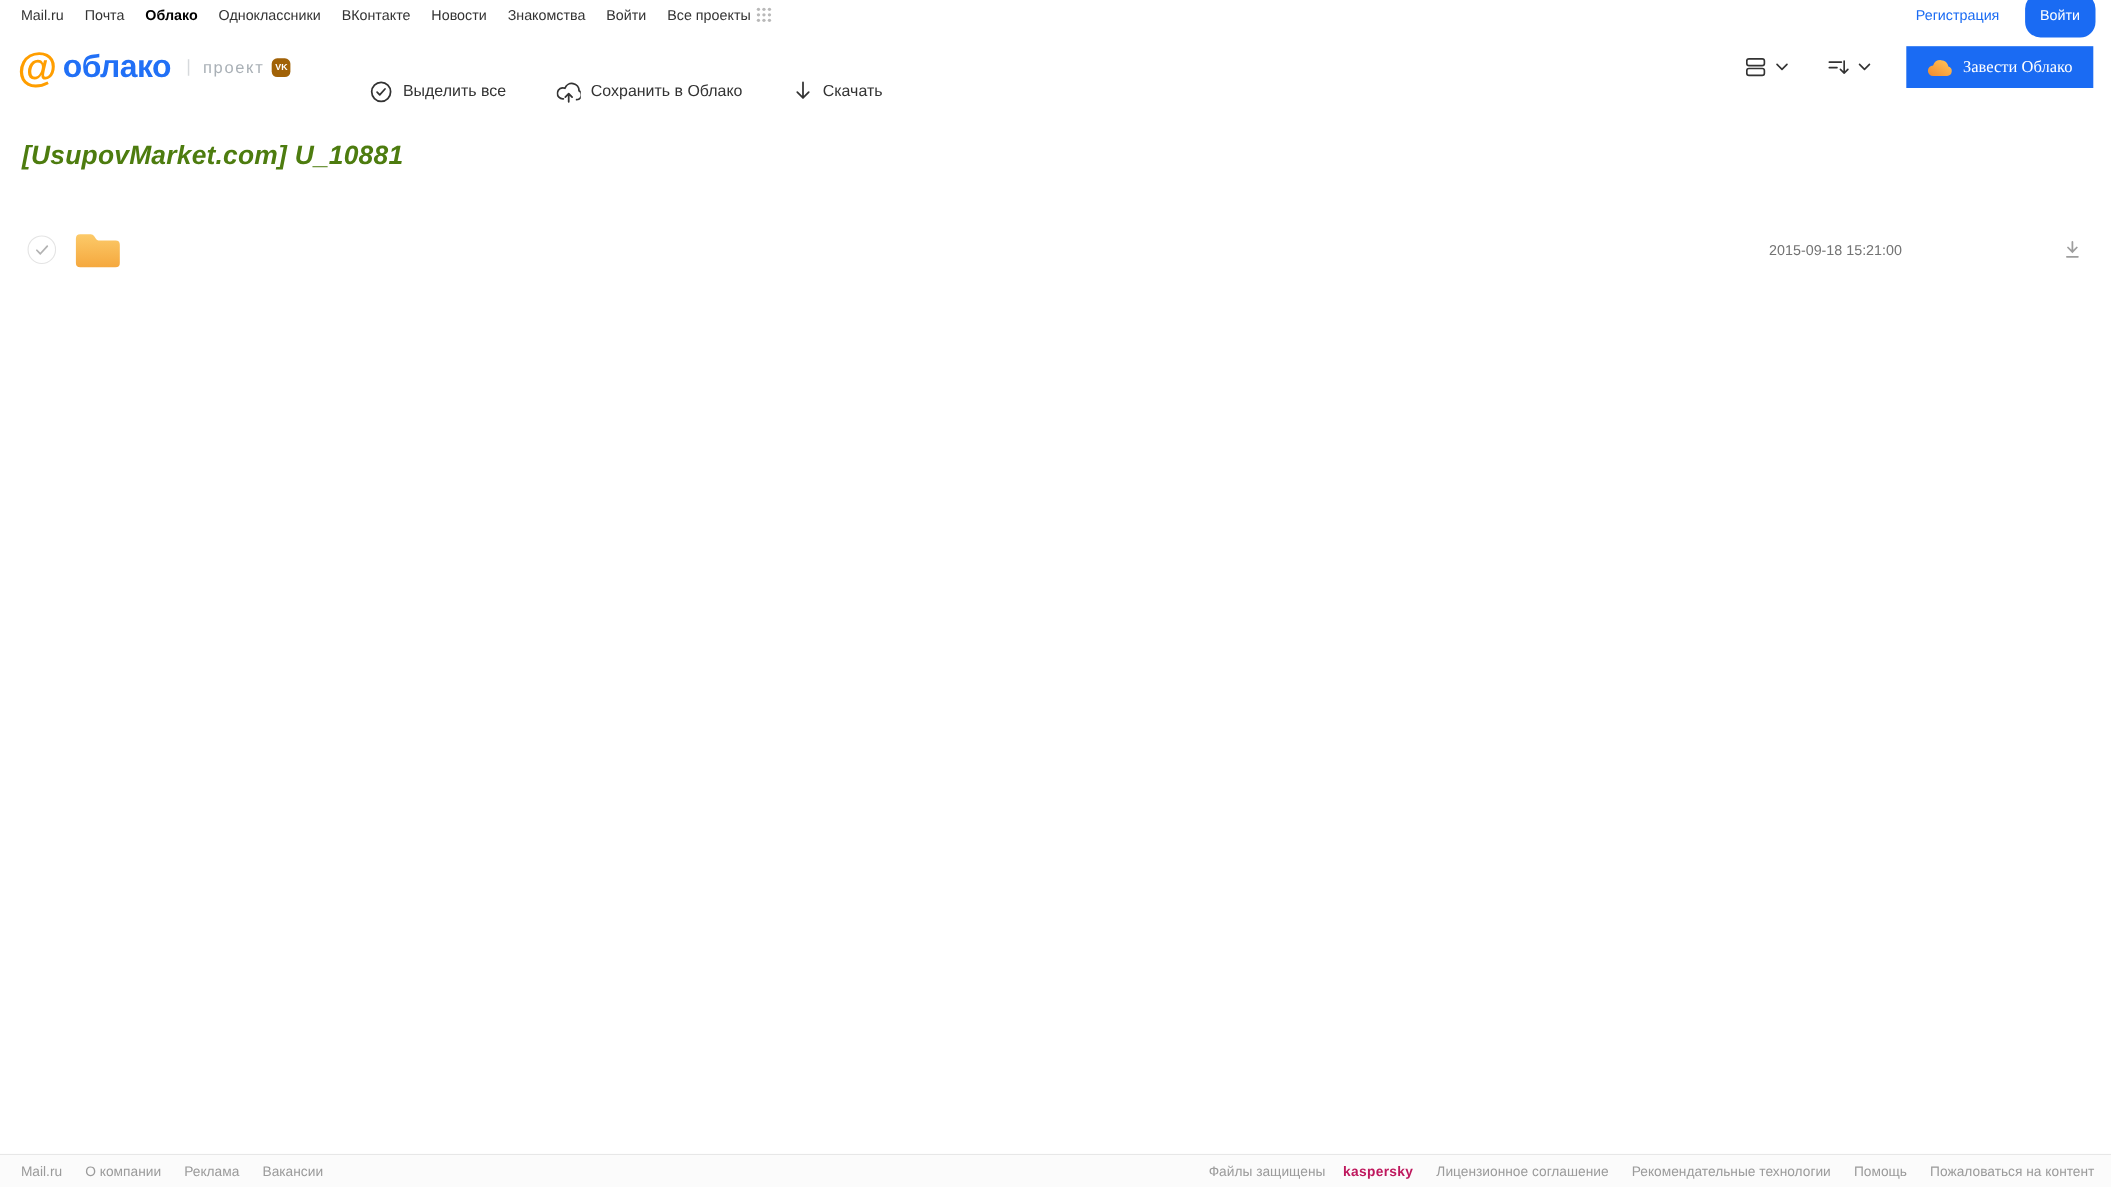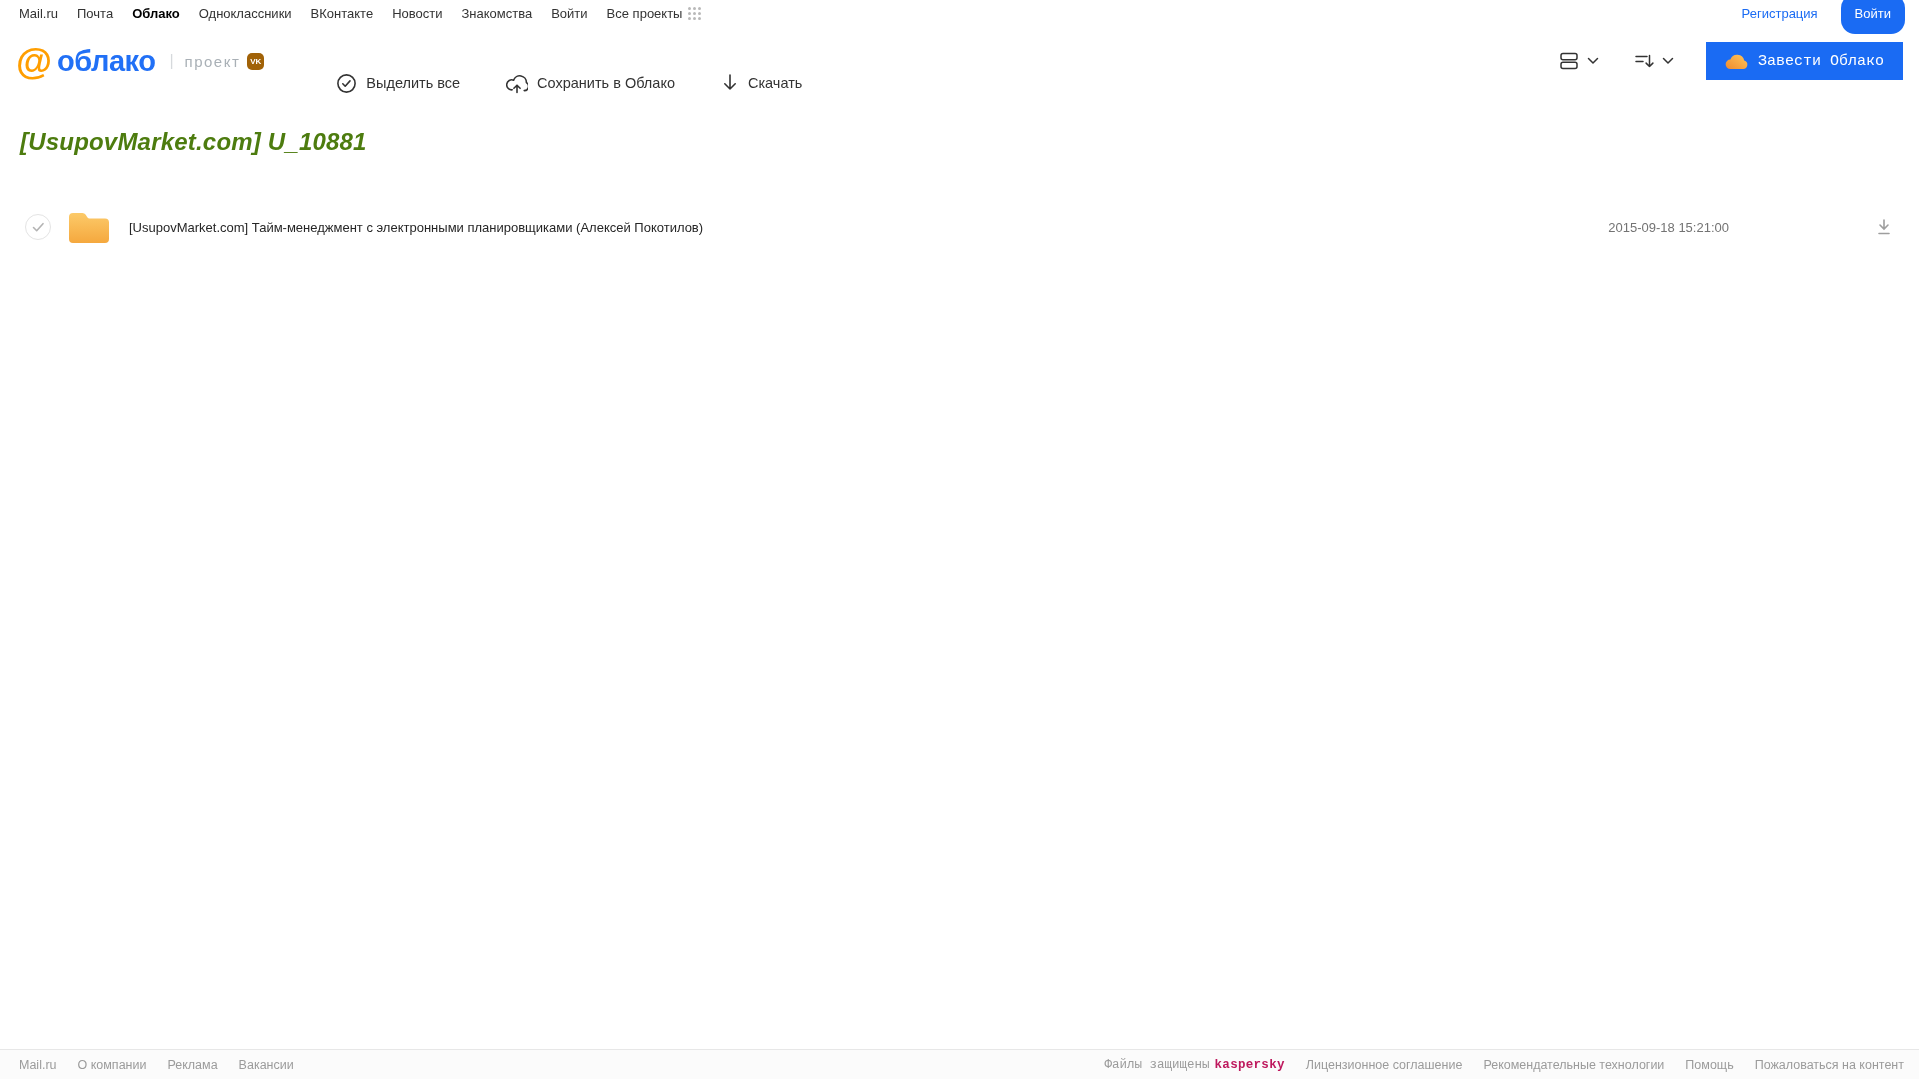--- a/index.html
+++ b/index.html
@@ -37,21 +37,21 @@
   .tool { display:flex; align-items:center; gap:9px; font-size:14.5px; color:#333;
           cursor:pointer; white-space:nowrap; }
   .tool svg { stroke:#333; fill:none; stroke-width:1.6; stroke-linecap:round;
               stroke-linejoin:round; }
   .hdr-right { margin-left:auto; display:flex; align-items:center; }
   .iconbtn { display:flex; align-items:center; gap:7px; cursor:pointer; padding:6px; }
   .iconbtn svg { stroke:#333; fill:none; stroke-width:1.5; stroke-linecap:round;
                  stroke-linejoin:round; }
   .iconbtn + .iconbtn { margin-left:22px; }
   .create-btn { margin-left:26px; height:38px; border:none; border-radius:0;
-                background:#1a6bf3; color:#fff; font-size:15px; font-family:Liberation Mono, monospace;
+                background:#1a6bf3; color:#fff; font-size:15px; font-family:Liberation Serif, serif;
                 display:flex; align-items:center; gap:10px; padding:0 19px; cursor:pointer; }
 
   
   .page-title { margin:33px 0 0 20px; font-size:24px; color:#4d7c0f; letter-spacing:0.2px;font-style:italic; }
   .file-list { margin-top:48px; }
   .file-row { height:46px; display:flex; align-items:center; padding:0 26px 0 25px;
               cursor:pointer; }
   .row-check { width:26px; height:26px; border:1px solid #e4e4e4; border-radius:50%;
                display:flex; align-items:center; justify-content:center; margin-right:16px;
                flex:none; background:#fff; }
@@ -63,21 +63,21 @@
   .row-dl { flex:none; display:flex; cursor:pointer; }
   .row-dl svg { stroke:#9e9e9e; fill:none; stroke-width:1.6; stroke-linecap:round; }
 
   
   .footer { position:absolute; left:0; bottom:0; width:100%; height:30px;
             border-top:1px solid #e7e7e7; background:#fbfbfb; display:flex;
             align-items:center; padding:0 15px 0 19px; font-size:12.5px; color:#9b9b9b; }
   .footer .flink { color:#9b9b9b; cursor:pointer; white-space:nowrap; }
   .f-left { display:flex; gap:21px; }
   .f-right { margin-left:auto; display:flex; gap:21px; align-items:center; }
-  .kasp-wrap { display:flex; gap:5px; white-space:nowrap;font-family:Liberation Mono, monospace; }
+  .kasp-wrap { display:flex; gap:16px; white-space:nowrap; }
   .kasp { color:#be185d; font-weight:bold; letter-spacing:0.3px; cursor:pointer; }
 </style>
 </head>
 <body>
 
 <div class="topbar">
   <a class="plink">Mail.ru</a>
   <a class="plink">Почта</a>
   <a class="plink active">Облако</a>
   <a class="plink">Одноклассники</a>
@@ -186,21 +186,20 @@
         <svg width="42" height="36" viewBox="0 0 42 36">
           <defs>
             <linearGradient id="fg" x1="0" y1="0" x2="0" y2="1">
               <stop offset="0" stop-color="#FCCA69"></stop>
               <stop offset="1" stop-color="#F5A83E"></stop>
             </linearGradient>
           </defs>
           <path d="M2 8 q0-4 4-4 h9.5 q2 0 3 1.6 l2 3 q0.6 1 2 1 h15.5 q4 0 4 4 v16.4 q0 4-4 4 H6 q-4 0-4-4 z" fill="url(#fg)"></path>
         </svg>
       </span>
-      <span class="file-name">[UsupovMarket.com] Тайм-менеджмент с электронными планировщиками (Алексей Покотилов)</span>
       <span class="file-date">2015-09-18 15:21:00</span>
       <span class="row-dl">
         <svg width="18" height="18" viewBox="0 0 18 18">
           <path d="M9 2 v9 m-4-4 l4 4 4-4 M4 15.5 h10"></path>
         </svg>
       </span>
     </div>
   </div>
 </div>
 

